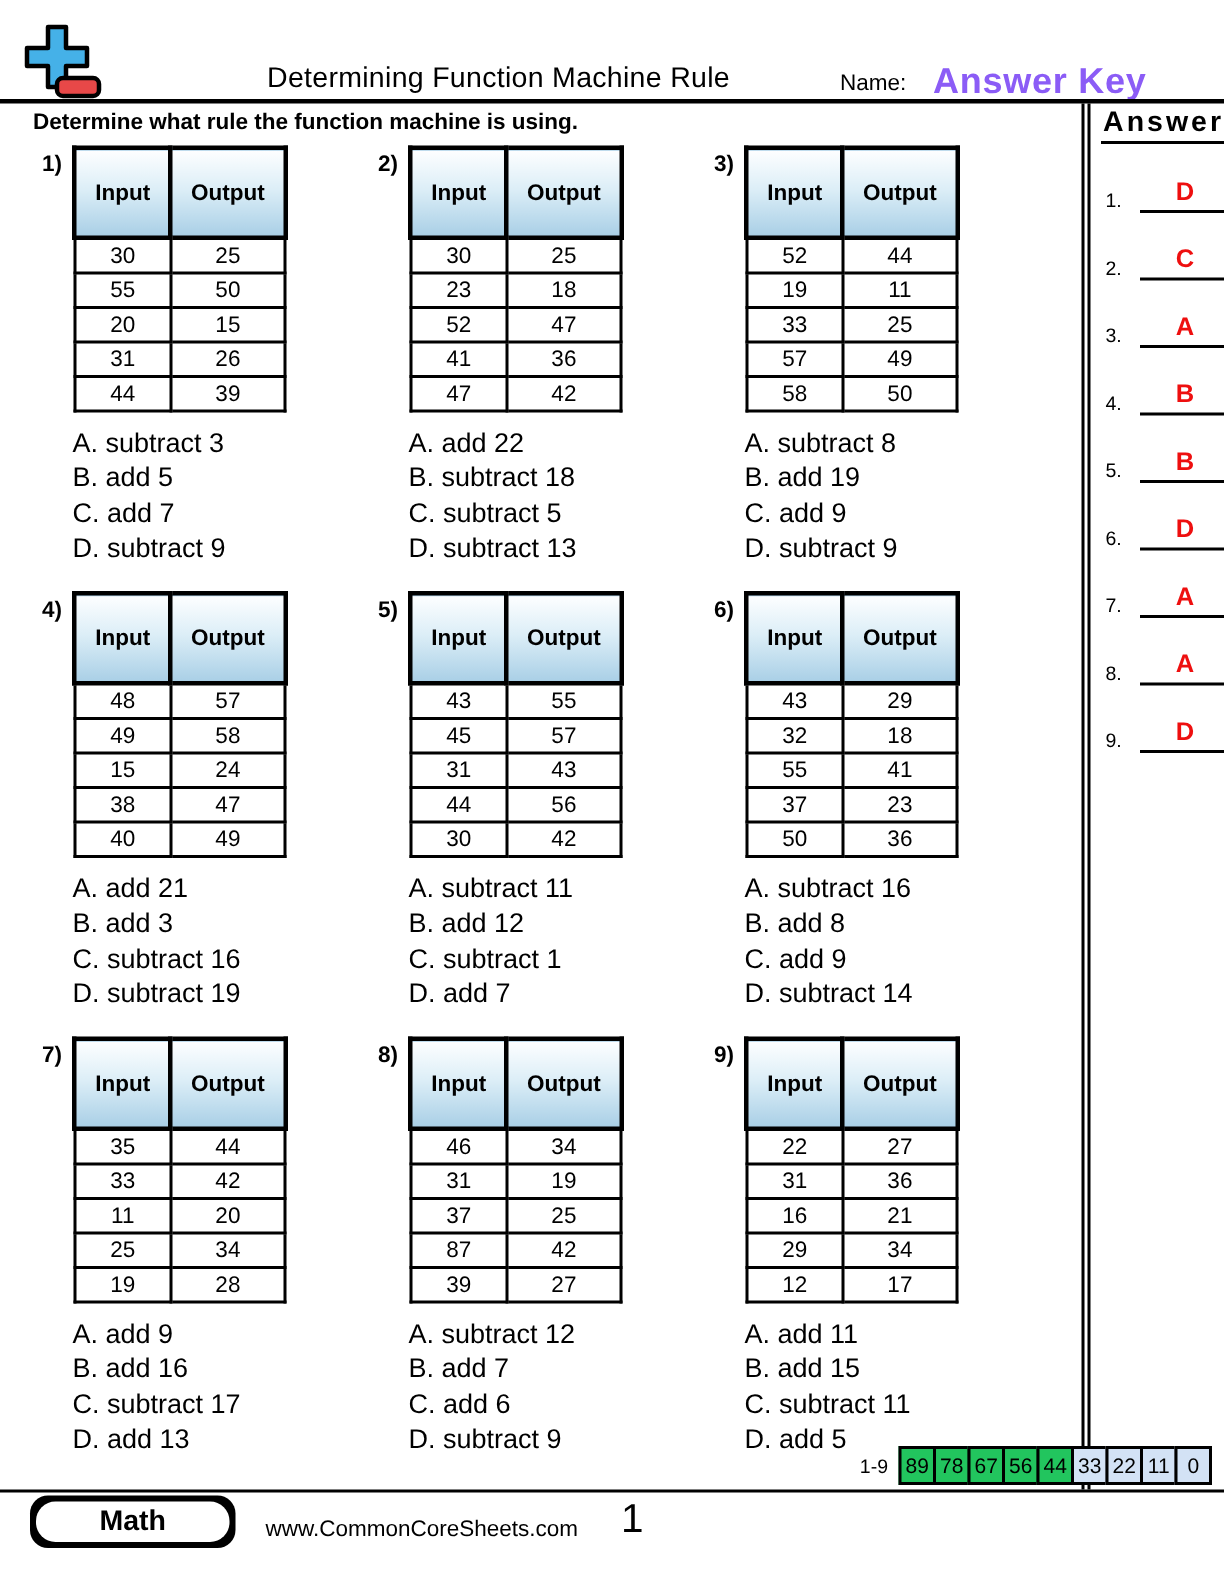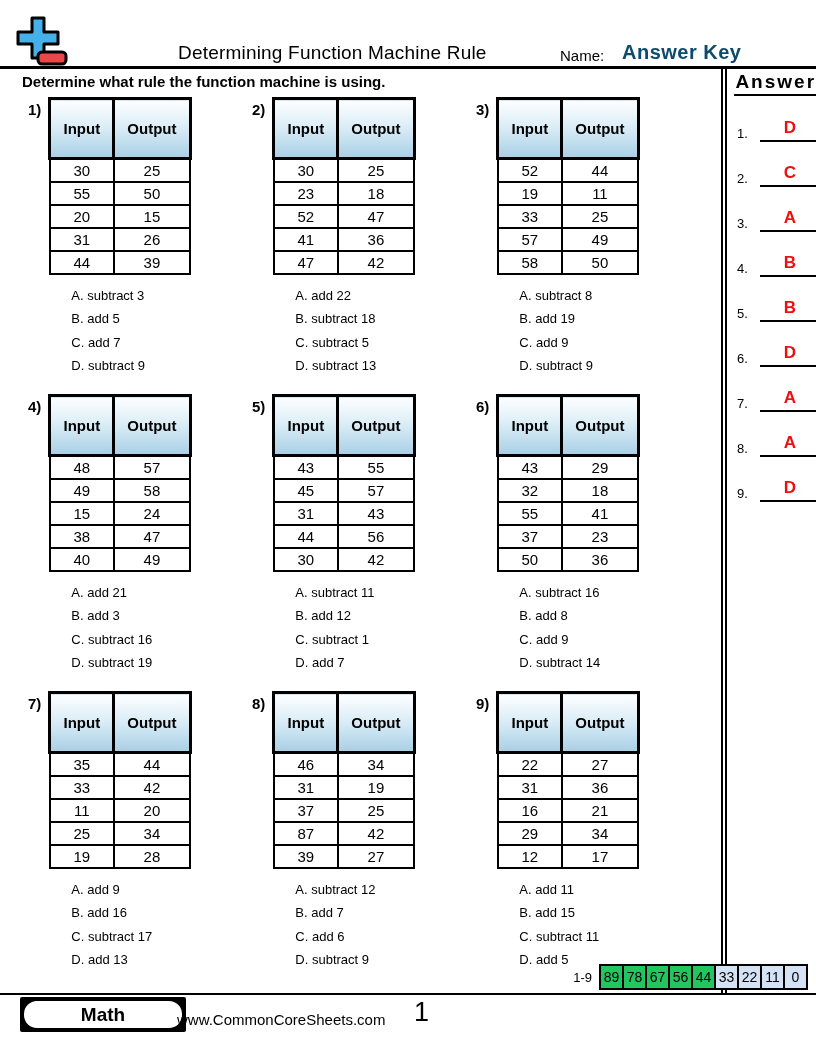--- a/index.html
+++ b/index.html
@@ -14,21 +14,21 @@
 
   
   .logo { position: absolute; left: 12px; top: 12px; width: 58px; height: 58px; }
   .page-title {
     position: absolute; left: 178px; top: 42px;
     font-size: 19px; letter-spacing: 0.2px;
   }
   .name-label { position: absolute; left: 560px; top: 47px; font-size: 15px; }
   .name-value {
     position: absolute; left: 622px; top: 41px;
-    font-size: 20px; font-weight: bold; color: #0c4a6e; letter-spacing: 0.5px;
+    font-size: 24px; font-weight: bold; color: #8b5cf6; letter-spacing: 0.5px;
   }
   .header-rule { position: absolute; left: 0; top: 66px; width: 816px; height: 3px; background: #000; }
   .instruction {
     position: absolute; left: 22px; top: 73px;
     font-size: 15px; font-weight: bold;
   }
 
   
   .answers-panel {
     position: absolute; left: 700px; top: 69px; width: 116px; height: 924px;
@@ -57,27 +57,27 @@
     background: linear-gradient(to bottom, #fdfeff 0%, #dceef7 45%, #a9cfe6 100%);
     font-size: 15px; font-weight: bold; padding: 20px 12px; height: 28px;
   }
   table.io-table td {
     border: 2px solid #000; text-align: center;
     font-size: 15px; height: 23px;
   }
   table.io-table td.c-in  { width: 64px; }
   table.io-table td.c-out { width: 69px; }
   .options { margin-top: 9px; }
-  .option { font-size: 13px; line-height: 23.5px; margin-left: 23px; }
+  .option { font-size: 18px; line-height: 23.5px; }
 
   
   .footer-rule { position: absolute; left: 0; top: 993px; width: 816px; height: 2px; background: #000; }
   .math-logo {
-    position: absolute; left: 20px; top: 997px; width: 166px; height: 35px;
-    background: #000; border-radius: 2px; padding: 4px;
+    position: absolute; left: 20px; top: 997px; width: 137px; height: 35px;
+    background: #000; border-radius: 12px; padding: 4px;
   }
   .math-logo-pill {
     width: 100%; height: 100%; background: #fff; border-radius: 13px;
     display: flex; align-items: center; justify-content: center;
     font-size: 19px; font-weight: bold;
   }
   .website { position: absolute; left: 177px; top: 1011px; font-size: 15px; }
   .page-number { position: absolute; left: 414px; top: 997px; font-size: 27px; }
   .score-strip { position: absolute; right: 8px; top: 964px; display: flex; align-items: center; }
   .score-label { font-size: 13px; margin-right: 9px; }

